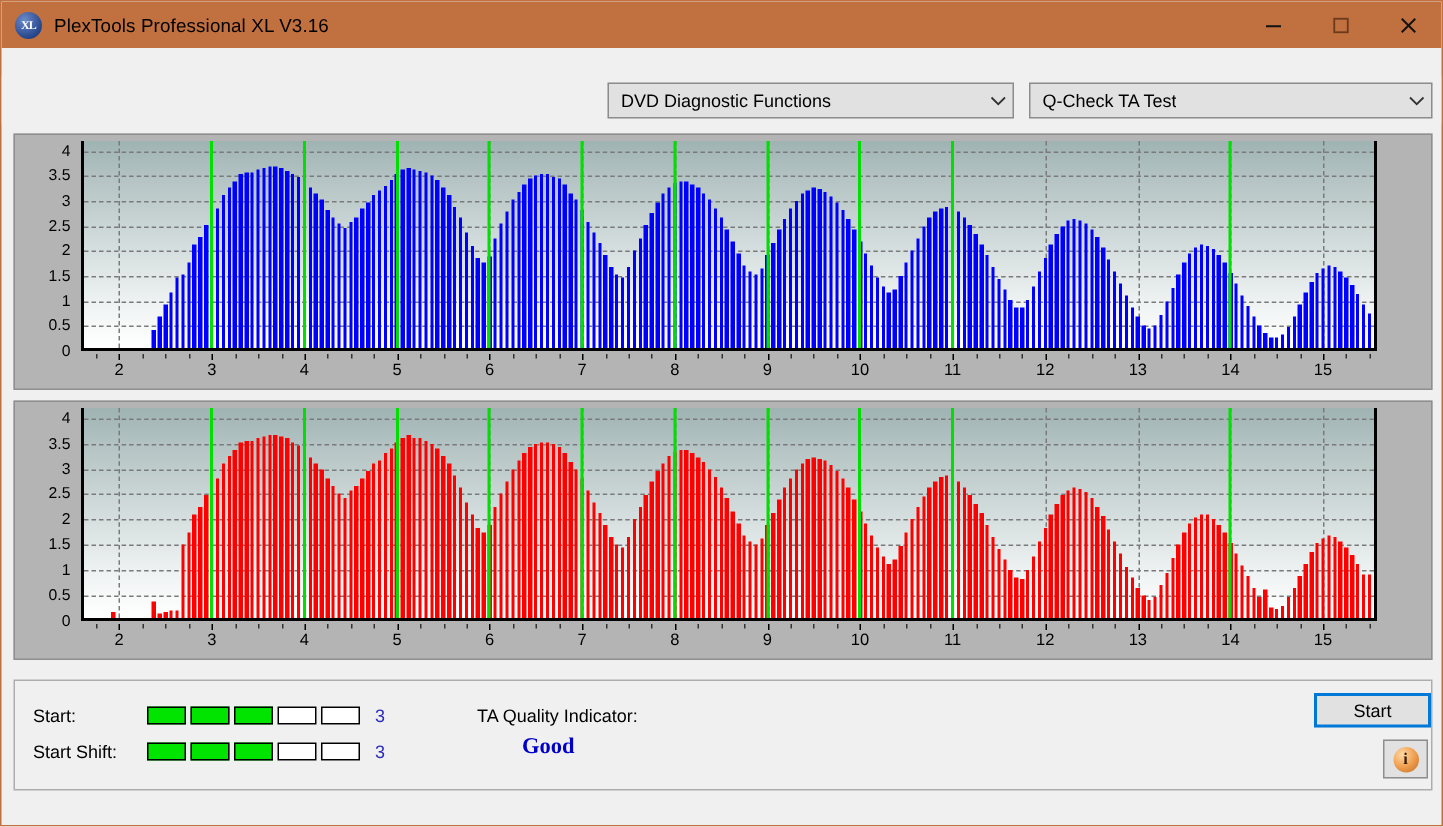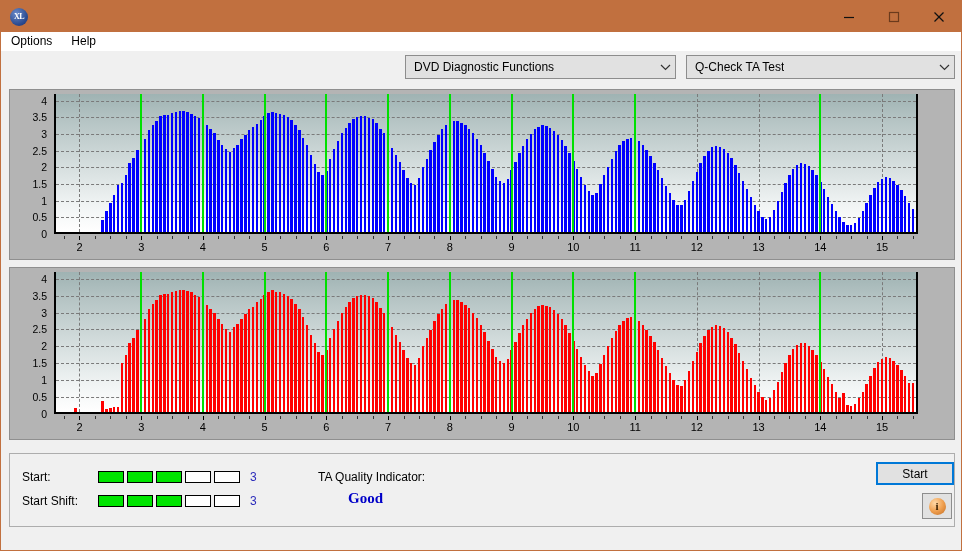--- a/index.html
+++ b/index.html
@@ -201,44 +201,41 @@
     font-size: 11.5px; color: #e03030; padding-left: 6px;
   }
 </style>
 </head>
 <body>
 
 <div id="app">
 
   <div class="titlebar">
     <div class="app-logo">XL</div>
+    <div class="title-text">PlexTools Professional XL V3.16</div>
     <div class="win-btns">
       <div class="win-btn">
         <svg width="12" height="12" viewBox="0 0 12 12">
             <line x1="1" y1="6.5" x2="11" y2="6.5" stroke="#111" stroke-width="1.2"></line>
           </svg>
       </div>
       <div class="win-btn">
         <svg width="12" height="12" viewBox="0 0 12 12">
             <rect x="1.5" y="1.5" width="9" height="9" fill="none" stroke="#6b3a1c" stroke-width="1.2"></rect>
           </svg>
       </div>
       <div class="win-btn">
         <svg width="12" height="12" viewBox="0 0 12 12">
             <line x1="1.5" y1="1.5" x2="10.5" y2="10.5" stroke="#111" stroke-width="1.3"></line>
             <line x1="10.5" y1="1.5" x2="1.5" y2="10.5" stroke="#111" stroke-width="1.3"></line>
           </svg>
       </div>
     </div>
   </div>
 
-  <div class="menubar">
-    <div class="menu-item">Options</div>
-    <div class="menu-item">Help</div>
-  </div>
 
   <div class="selectbar">
     <div class="combo combo-func">
       <div class="val">DVD Diagnostic Functions</div>
       <div class="arrow">
         <svg width="11" height="8" viewBox="0 0 11 8">
             <polyline points="1,2 5.5,6.5 10,2" fill="none" stroke="#333" stroke-width="1.2"></polyline>
           </svg>
       </div>
     </div>

